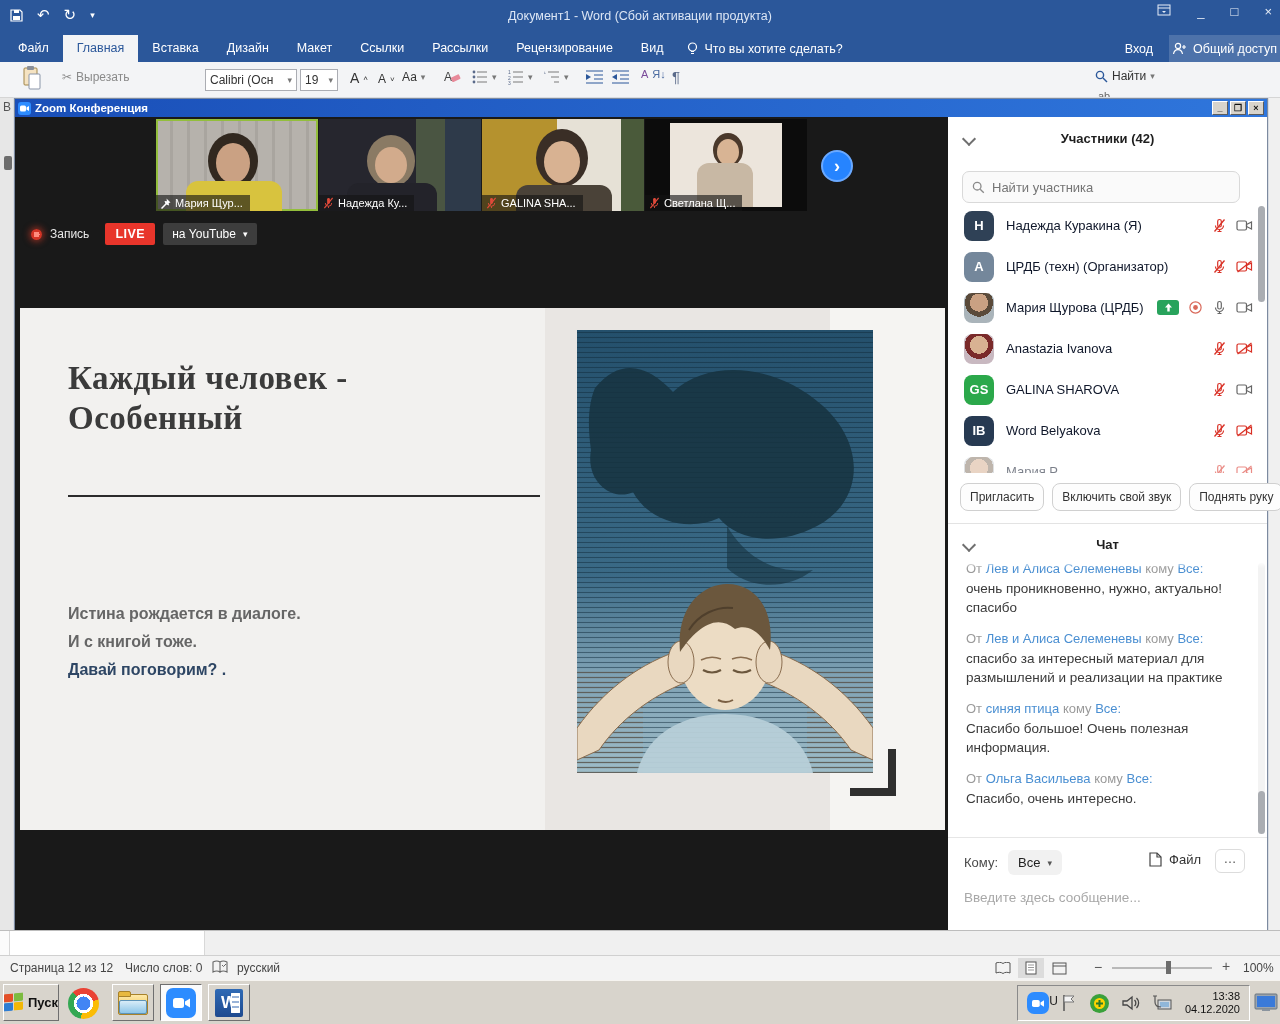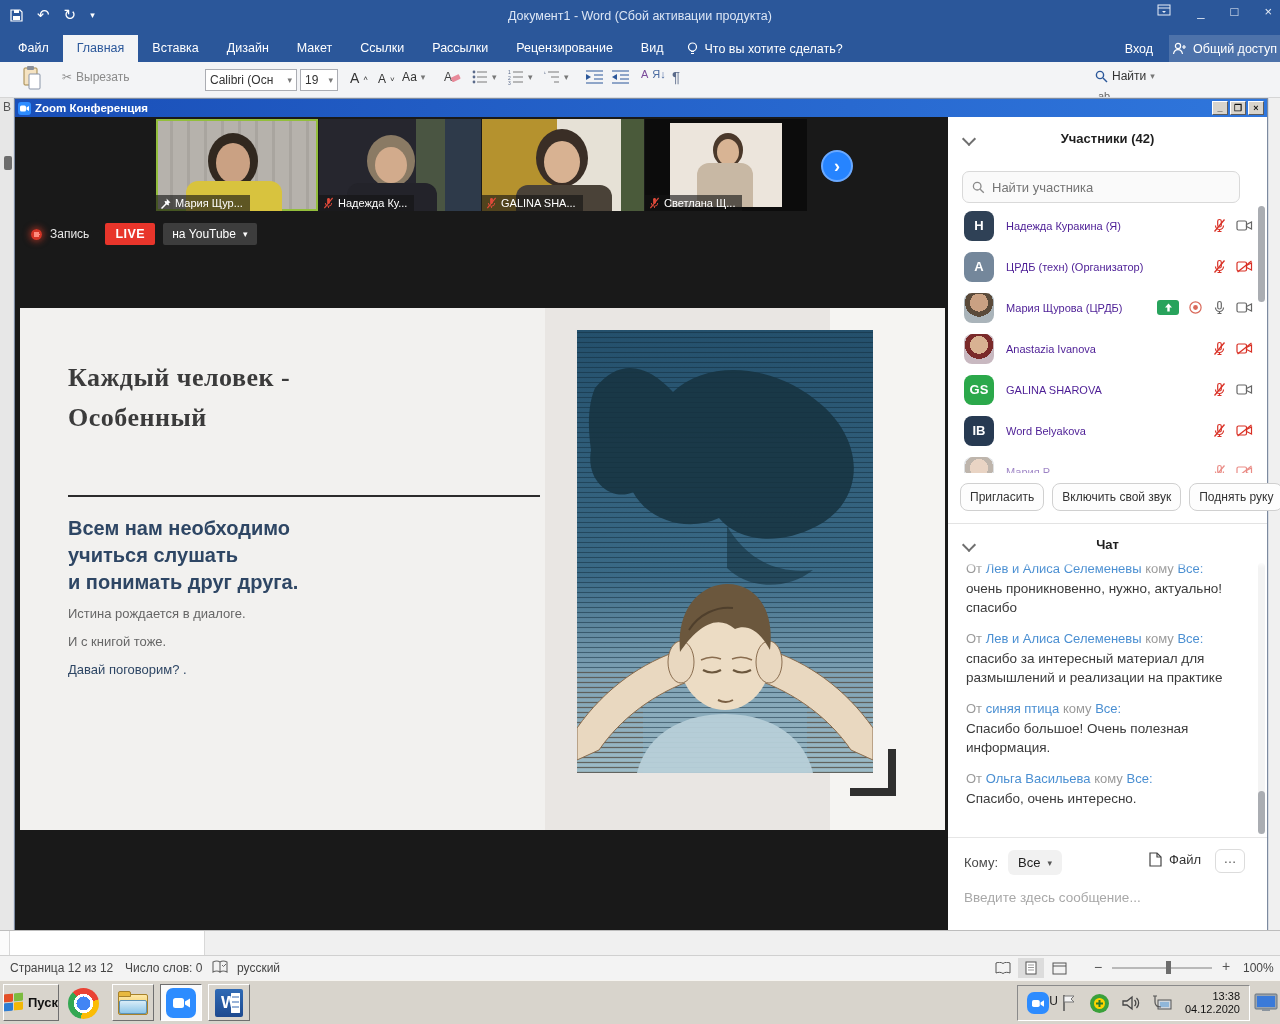--- a/index.html
+++ b/index.html
@@ -57,39 +57,39 @@
   #rec-row { position:absolute; left:16px; top:106px; display:flex; align-items:center; gap:8px; }
   .rec-dot { width:11px; height:11px; border-radius:50%; background:radial-gradient(circle,#ff8d7e 0 3px,#d43425 3px); box-shadow:0 0 6px 2px rgba(220,60,40,.55); }
   .rec-txt { color:#e8e8e8; font-size:12px; }
   .live-badge { background:#e8352b; color:#fff; font-weight:bold; font-size:12.5px; padding:4px 10px; border-radius:2px; letter-spacing:.5px; }
   .yt-badge { background:#3d3d3d; color:#fff; font-size:12px; padding:4px 9px; border-radius:2px; display:flex; gap:7px; align-items:center; }
 
   
   #slide { position:absolute; left:5px; top:191px; width:925px; height:522px; background:#f2f1ef; overflow:hidden; }
   #slide .col-mid { position:absolute; left:525px; top:0; width:285px; height:100%; background:#e9e6e3; }
   #slide .col-right { position:absolute; left:810px; top:0; width:115px; height:100%; background:#f5f4f2; }
-  .slide-title { position:absolute; left:48px; top:50px; font-family:"Liberation Serif", serif; font-weight:bold; font-size:26px; line-height:40px; color:#3b3b3b; letter-spacing:.5px; }
+  .slide-title { position:absolute; left:48px; top:50px; font-family:"Liberation Serif", serif; font-weight:bold; font-size:33px; line-height:40px; color:#3b3b3b; letter-spacing:.5px; }
   .slide-divider { position:absolute; left:48px; top:187px; width:472px; height:2px; background:#2b2b2b; }
   .slide-lead { position:absolute; left:48px; top:207px; font-size:20px; font-weight:bold; color:#2e4664; line-height:27px; }
-  .slide-body { position:absolute; left:48px; top:292px; font-size:13px; color:#666; line-height:28px; }
+  .slide-body { position:absolute; left:48px; top:292px; font-size:16px; color:#666; line-height:28px;font-weight:bold; }
   .slide-body .navy { color:#2e4664; }
   #illus { position:absolute; left:557px; top:22px; width:296px; height:443px; }
   .bracket-v { position:absolute; left:868px; top:441px; width:8px; height:47px; background:#2f2f2f; }
   .bracket-h { position:absolute; left:830px; top:480px; width:46px; height:8px; background:#2f2f2f; }
 
   
   #panel { position:absolute; left:933px; top:0; width:319px; height:813px; background:#fff; color:#2b2b2b; }
   .sec-head { position:absolute; left:0; right:0; text-align:center; font-size:13px; font-weight:bold; color:#1f1f1f; }
   .chev { position:absolute; left:16px; width:10px; height:10px; border-right:2px solid #6f6f6f; border-bottom:2px solid #6f6f6f; transform:rotate(45deg); cursor:pointer; }
   #p-search { position:absolute; left:14px; top:54px; width:278px; height:32px; border:1px solid #d9d9d9; border-radius:7px; background:#fafafa; display:flex; align-items:center; padding:0 9px; gap:7px; }
   #p-search input { border:none; outline:none; background:transparent; font-size:13px; width:100%; color:#333; font-family:"Liberation Sans",sans-serif; }
   #p-rows { position:absolute; left:0; top:88px; width:100%; height:268px; overflow:hidden; }
   .prow { height:41px; display:flex; align-items:center; padding:0 14px 0 16px; gap:12px; }
   .pav { width:30px; height:30px; border-radius:8px; color:#fff; font-size:13px; font-weight:bold; display:flex; align-items:center; justify-content:center; flex:0 0 30px; }
-  .pname { flex:1; font-size:11px; color:#4c1d95; white-space:nowrap; overflow:hidden; }
+  .pname { flex:1; font-size:13px; color:#0f172a; white-space:nowrap; overflow:hidden; }
   .picons { display:flex; align-items:center; gap:9px; }
   .pscroll { position:absolute; right:2px; top:89px; width:7px; height:96px; background:#aaadb2; border-radius:4px; }
   #p-btns { position:absolute; left:0; top:366px; width:100%; display:flex; gap:8px; padding:0 12px; }
   .pbtn { border:1px solid #d0d0d0; background:#fdfdfd; border-radius:8px; font-size:12px; color:#333; padding:6px 9px; white-space:nowrap; cursor:pointer; font-family:"Liberation Sans",sans-serif; }
   .panel-div { position:absolute; left:0; width:100%; height:1px; background:#e3e3e3; }
   #chat-scroll { position:absolute; left:0; top:444px; width:100%; height:274px; overflow:hidden; padding:4px 26px 0 18px; }
   #chat-scroll::before { content:""; position:absolute; left:0; top:0; right:0; height:7px; background:linear-gradient(#fff,rgba(255,255,255,0)); z-index:2; }
   .cmsg { margin-bottom:14px; }
   .chead { font-size:13px; color:#9a9a9a; margin-bottom:3px; }
   .chead .nm { color:#4a8fd2; }
@@ -404,25 +404,20 @@
     </div>
 
     <div id="slide">
       <div class="col-mid"></div>
       <div class="col-right"></div>
       <div class="slide-title">
         <div>Каждый человек -</div>
         <div>Особенный</div>
       </div>
       <div class="slide-divider"></div>
-      <div class="slide-lead">
-        <div>Всем нам необходимо</div>
-        <div>учиться слушать</div>
-        <div>и понимать друг друга.</div>
-      </div>
       <div class="slide-body">
         <div>Истина рождается в диалоге.</div>
         <div>И с книгой тоже.</div>
         <div class="navy">Давай поговорим? .</div>
       </div>
       <svg id="illus" viewBox="0 0 296 443">
         <defs>
           <linearGradient id="sea" x1="0" y1="0" x2="0" y2="1">
             <stop offset="0" stop-color="#24506c"></stop>
               <stop offset="0.55" stop-color="#3a6a86"></stop>

